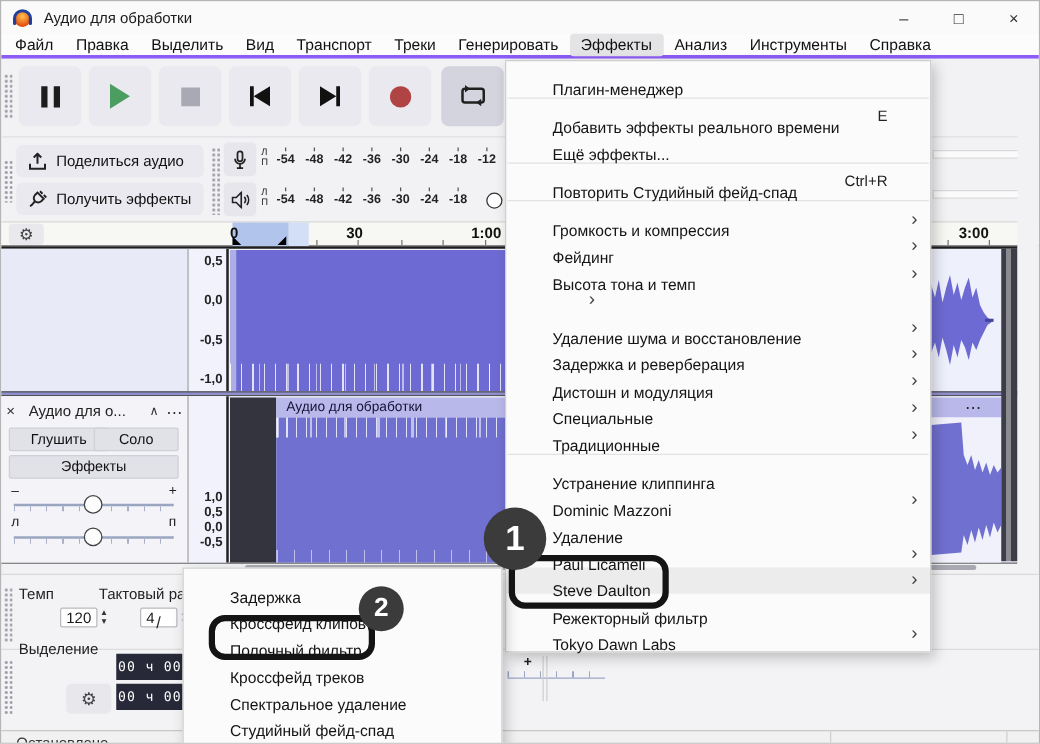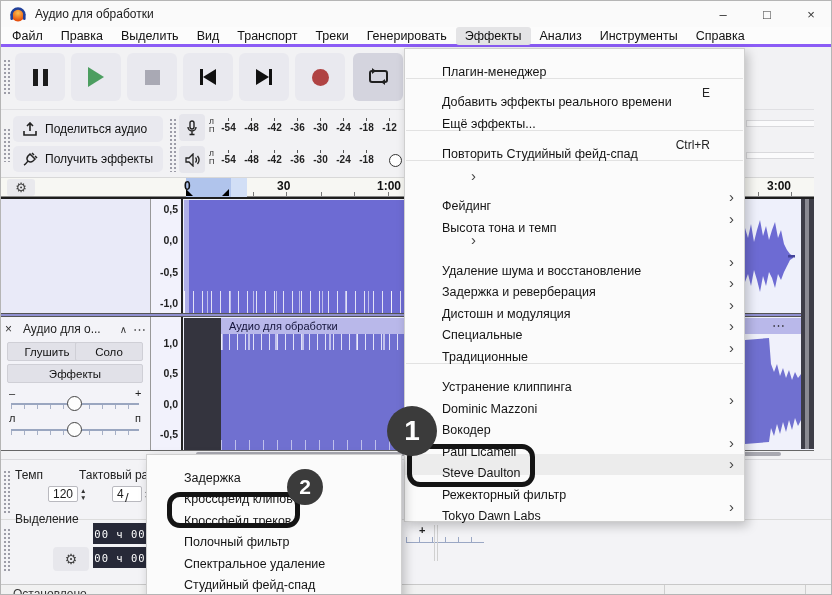--- a/index.html
+++ b/index.html
@@ -337,21 +337,21 @@
       <span class="sl-label" style="left:134px; top:70px;">+</span>
       <div class="slider-line" style="left:10px; top:86px; width:128px;"></div>
       <div class="slider-ticks" style="left:10px; top:88px; width:128px;"></div>
       <div class="knob" style="left:66px; top:79px;"></div>
       <span class="sl-label" style="left:8px; top:95px;">л</span>
       <span class="sl-label" style="left:134px; top:95px;">п</span>
       <div class="slider-line" style="left:10px; top:112px; width:128px;"></div>
       <div class="slider-ticks" style="left:10px; top:114px; width:128px;"></div>
       <div class="knob" style="left:66px; top:105px;"></div>
     </div>
-    <div class="vruler" style="padding:20px 3px 10px 0;">
+    <div class="vruler" style="padding:20px 3px 10px 0;justify-content:flex-end;">
 
     <span>1,0</span>
         <span>0,5</span>
         <span>0,0</span>
         <span>-0,5</span>
       </div>
     <div class="t2-strip"></div>
     <div class="clip">
       <div class="clip-head">Аудио для обработки</div>
       <span class="clip-dots">⋯</span>
@@ -439,20 +439,21 @@
         <span class="lbl">Повторить Студийный фейд-спад</span>
         <span class="sc">Ctrl+R</span>
 
       </div>
       <div class="mi separator">
         
         
         
       </div>
       <div class="mi has-submenu">
+        <span class="lbl">Громкость и компрессия</span>
         <span class="sc"></span>
         <span class="arrow">›</span>
       </div>
       <div class="mi has-submenu">
         <span class="lbl">Фейдинг</span>
         <span class="sc"></span>
         <span class="arrow">›</span>
       </div>
       <div class="mi has-submenu">
         <span class="lbl">Высота тона и темп</span>
@@ -497,21 +498,21 @@
         <span class="lbl">Устранение клиппинга</span>
         <span class="sc"></span>
 
       </div>
       <div class="mi has-submenu">
         <span class="lbl">Dominic Mazzoni</span>
         <span class="sc"></span>
         <span class="arrow">›</span>
       </div>
       <div class="mi">
-        <span class="lbl">Вокодер</span>
+        <span class="lbl">Удаление</span>
         <span class="sc"></span>
 
       </div>
       <div class="mi has-submenu">
         <span class="lbl">Paul Licameli</span>
         <span class="sc"></span>
         <span class="arrow">›</span>
       </div>
       <div class="mi has-submenu highlighted">
         <span class="lbl">Steve Daulton</span>
@@ -532,24 +533,24 @@
 
   <div class="popup sub-menu">
 
   <div class="mi">
         <span class="lbl">Задержка</span>
       </div>
       <div class="mi">
         <span class="lbl">Кроссфейд клипов</span>
       </div>
       <div class="mi">
+        <span class="lbl">Полочный фильтр</span>
+      </div>
+      <div class="mi">
         <span class="lbl">Кроссфейд треков</span>
-      </div>
-      <div class="mi">
-        <span class="lbl">Полочный фильтр</span>
       </div>
       <div class="mi">
         <span class="lbl">Спектральное удаление</span>
       </div>
       <div class="mi">
         <span class="lbl">Студийный фейд-спад</span>
       </div>
     </div>
 
   <div class="outline outline1"></div>

